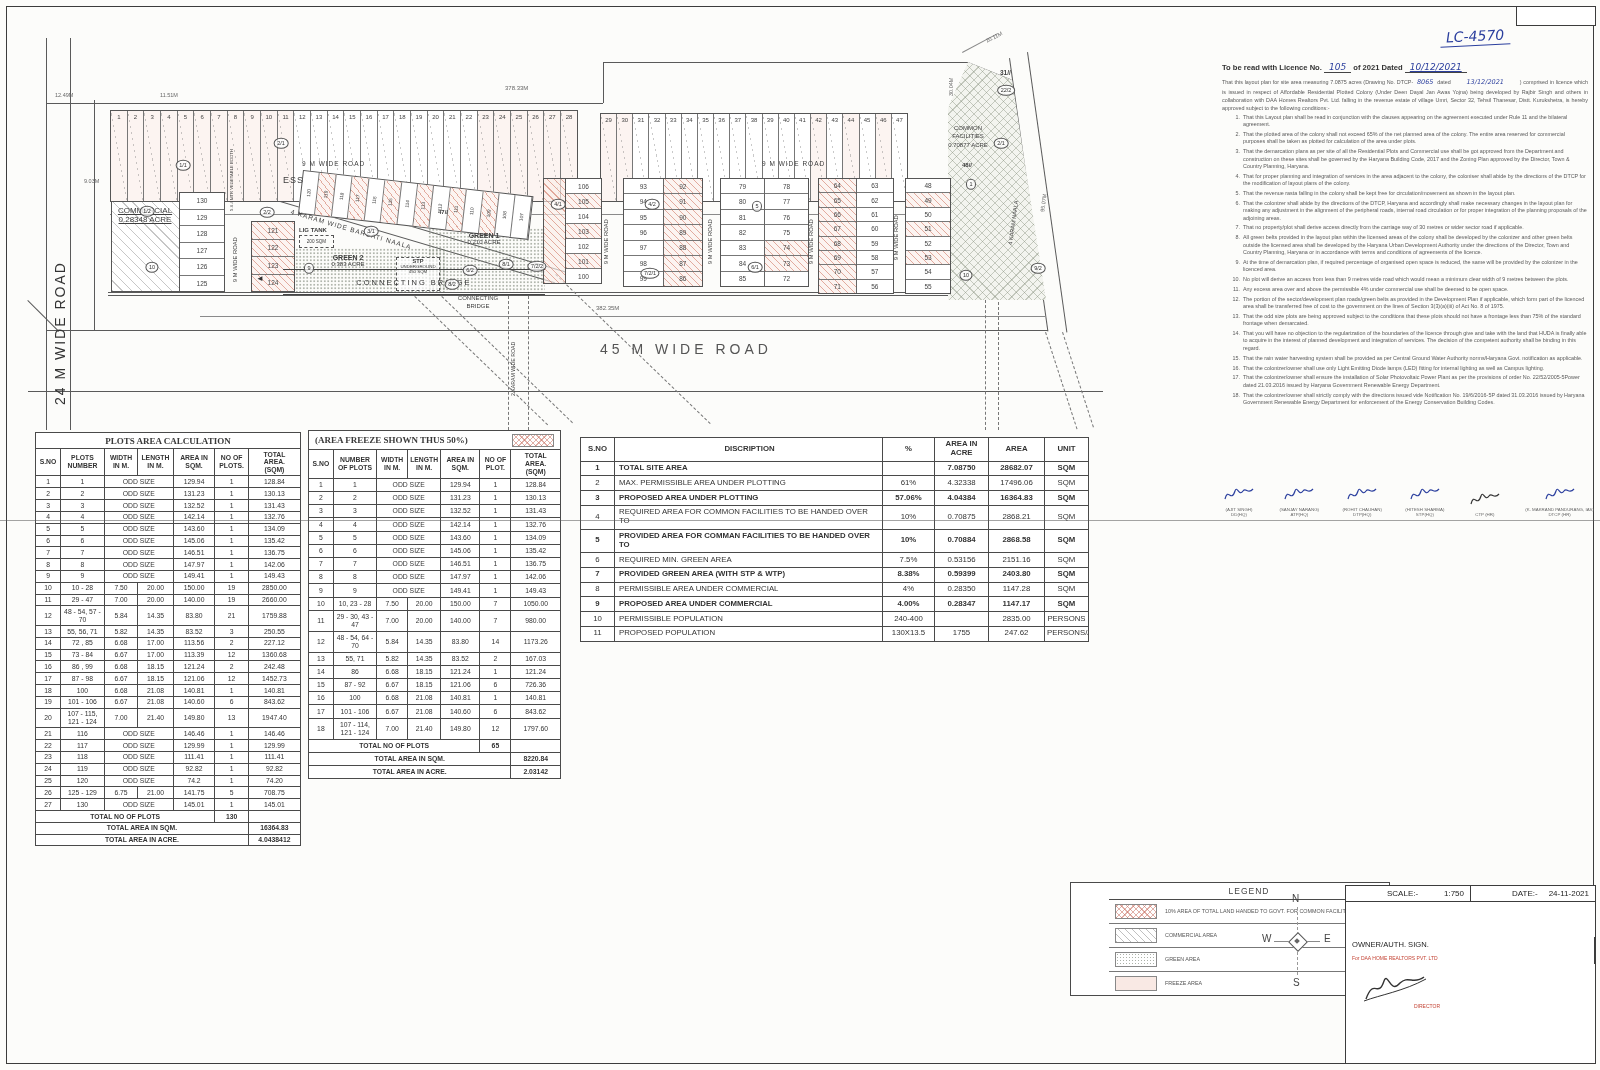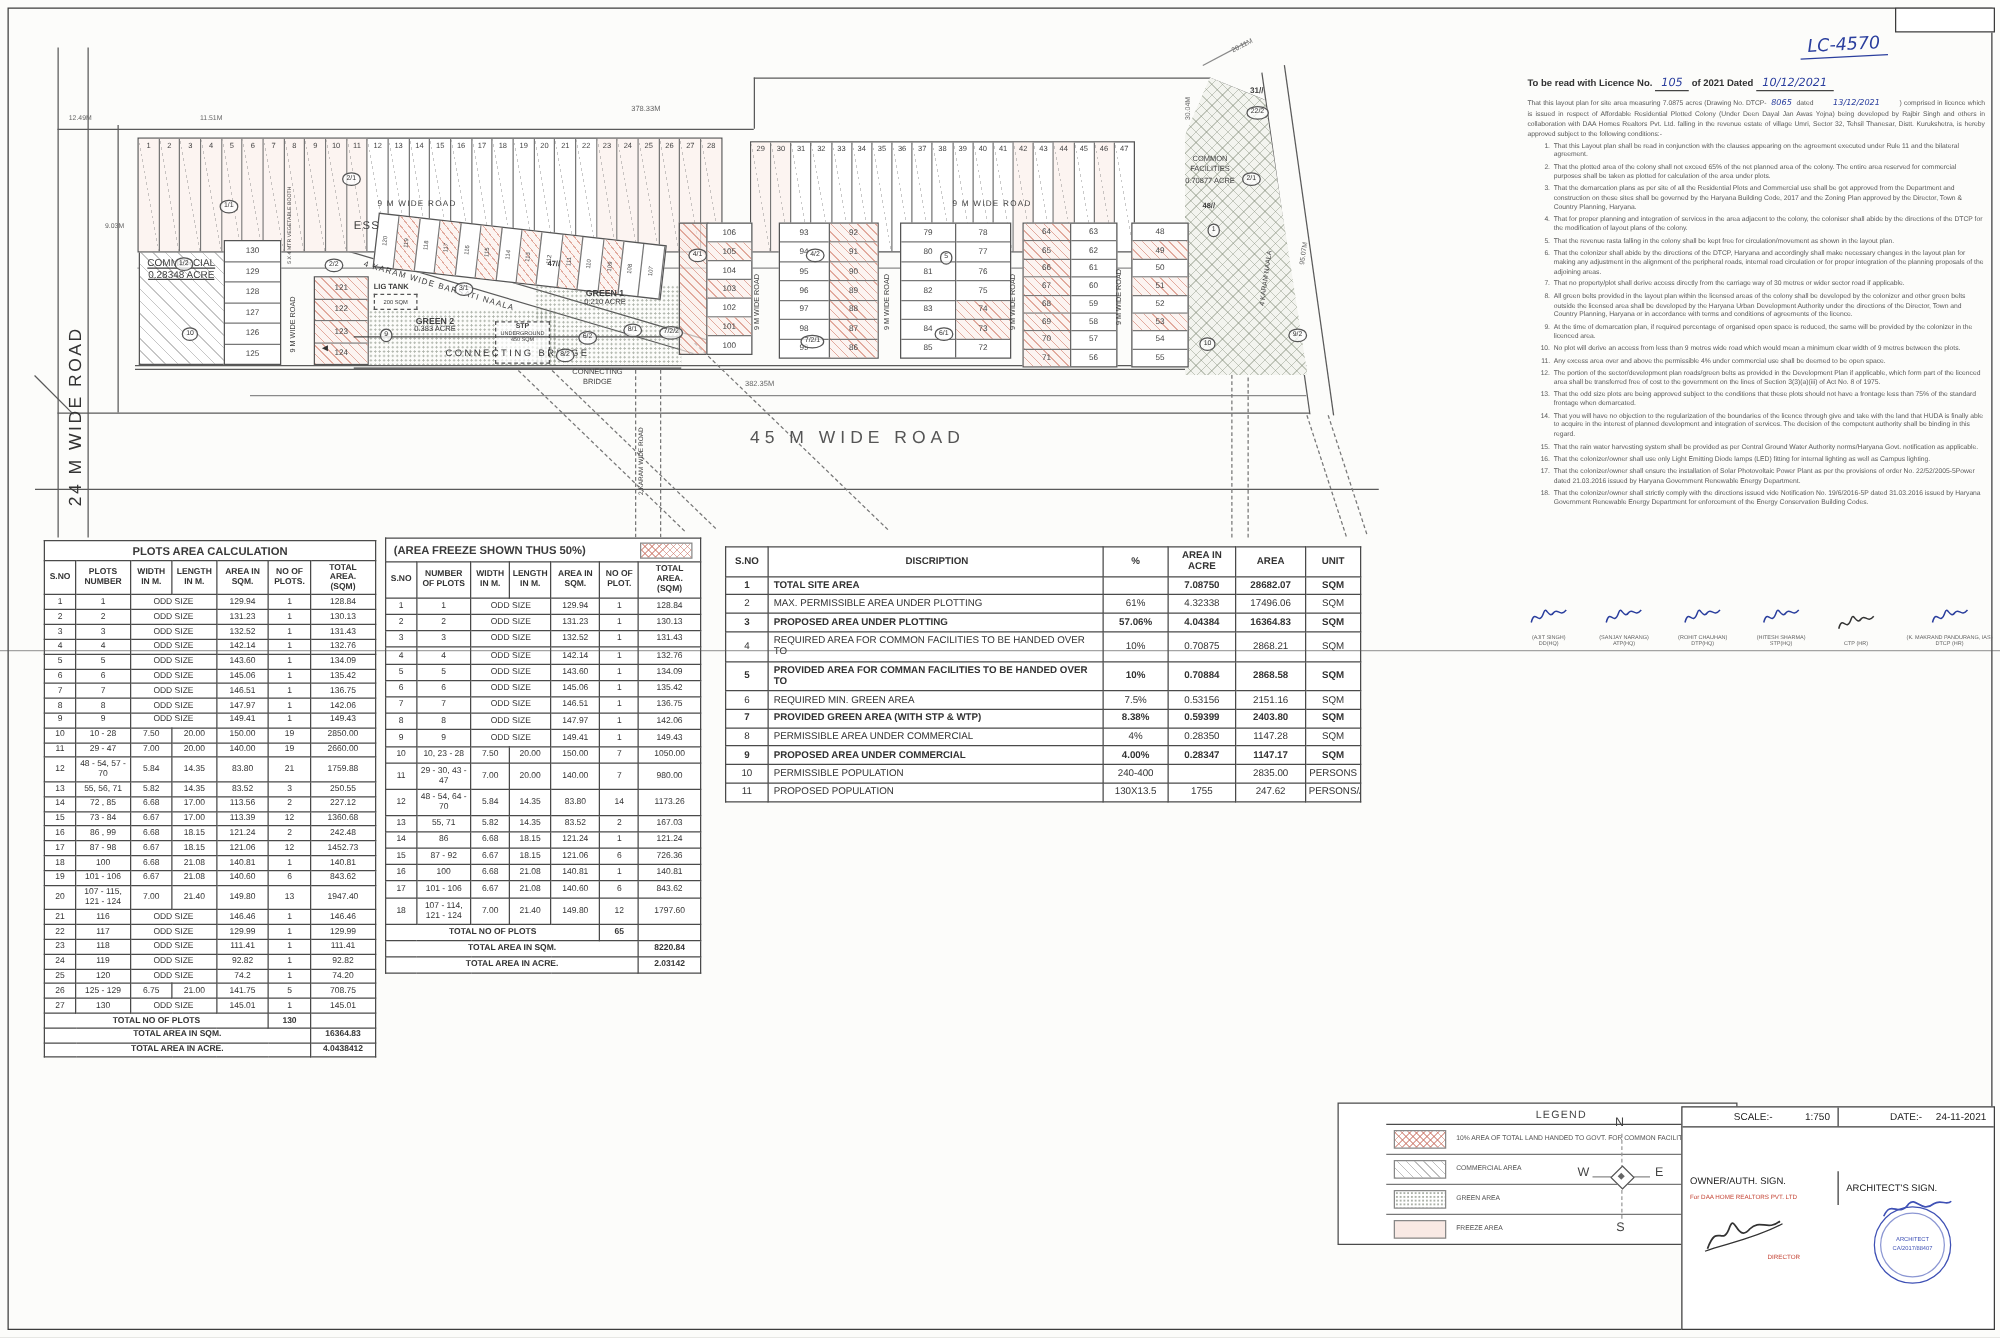--- a/index.html
+++ b/index.html
@@ -37,21 +37,21 @@
   .ess-strip{display:flex;border:1px solid #555;background:#fff;transform-origin:left top;}
   .ess-strip .cell{flex:1;border-right:.8px solid #777;display:flex;justify-content:center;align-items:center;}
   .ess-strip .cell span{writing-mode:vertical-rl;transform:rotate(180deg);font-size:4.8px;color:#444;}
   
   .lbl{position:absolute;color:#3d3d3d;white-space:nowrap;}
   .vert{writing-mode:vertical-rl;transform:rotate(180deg);}
   .circ{position:absolute;transform:translate(-50%,-50%);border:.9px solid #555;border-radius:50%;font-size:5.5px;line-height:1;padding:1.5px 2.5px;background:rgba(255,255,255,.75);color:#333;}
   .dim{position:absolute;font-size:5.5px;color:#666;white-space:nowrap;}
   
   .twrap{position:absolute;background:#fff;}
-  .ttitle{border:1px solid #4a4a4a;border-bottom:none;font-weight:700;text-align:center;font-size:9px;padding:2.5px 2px;background:#fff;display:flex;align-items:center;justify-content:center;}
+  .ttitle{border:1px solid #4a4a4a;border-bottom:none;font-weight:700;text-align:center;font-size:9px;padding:2.5px 2px;background:#fff;display:flex;align-items:center;justify-content:center;font-family:Liberation Serif, serif;}
   .twrap table{border-collapse:collapse;width:100%;table-layout:fixed;}
   .twrap td{border:.9px solid #4a4a4a;text-align:center;padding:1.5px 1px;font-size:6.8px;line-height:1.15;overflow:hidden;color:#333;}
   .twrap tr.head td{font-weight:700;white-space:pre-line;font-size:6.8px;}
   .twrap tr.tot td{font-weight:700;}
   .twrap tr.b td{font-weight:700;}
   #t2w td{padding:2.2px 1px;}
   #t3w td{font-size:7.8px;padding:2.4px 2px;}
   #t3w td:nth-child(2){text-align:left;padding-left:4px;}
   #t3w tr.head td:nth-child(2){text-align:center;}
   #t2w .ttitle{justify-content:space-between;padding:2.5px 6px;}
@@ -1246,21 +1246,21 @@
         </tbody>
     </table>
   </div>
 
   <div>
     <div class="lc-tag">LC-4570</div>
     <div class="lic-line" style="left:1222px;top:62px;">
       <span>To be read with Licence No.</span>
       <span class="hand" style="font-size:9px;">105</span>
       <span>of 2021  Dated</span>
-      <span class="hand" style="font-size:9px;">10/12/2021</span>
+      <span class="hand" style="font-size:9px;text-decoration:underline;">10/12/2021</span>
     </div>
     <div class="npara" style="left:1222px;top:78px;width:366px;">
       <span>That this layout plan for site area measuring 7.0875 acres (Drawing No. DTCP-</span>
       <span class="hand" style="border-bottom:none;padding:0 2px;font-size:6.5px;">8065</span>
       <span>dated</span>
       <span class="hand" style="border-bottom:none;padding:0 14px;font-size:6.5px;">13/12/2021</span>
       <span>) comprised in licence which is issued in respect of Affordable Residential Plotted Colony (Under Deen Dayal Jan Awas Yojna) being developed by Rajbir Singh and others in collaboration with DAA Homes Realtors Pvt. Ltd. falling in the revenue estate of village Umri, Sector 32, Tehsil Thanesar, Distt. Kurukshetra, is hereby approved subject to the following conditions:-</span>
     </div>
     <div class="conds" style="left:1230px;top:114px;width:358px;height:348px;">
         <div class="cond">
@@ -1405,27 +1405,17 @@
     <div class="tb-sign">
       <div class="tb-scell">
         <div>OWNER/AUTH. SIGN.</div>
         <div class="redtxt" style="font-size:5px;margin-top:6px;">For DAA HOME REALTORS PVT. LTD</div>
         <svg width="70" height="34" viewBox="0 0 70 34" style="position:absolute;left:14px;top:32px;">
           <path d="M6 30 C14 8, 18 30, 24 12 C28 2, 30 26, 40 14 C48 6, 54 16, 64 8" fill="none" stroke="#333" stroke-width="1.4"></path>
           <path d="M4 32 C20 26, 44 22, 66 10" fill="none" stroke="#333" stroke-width="1"></path>
         </svg>
         <div class="redtxt" style="font-size:5px;position:absolute;left:68px;top:66px;">DIRECTOR</div>
       </div>
-      <div class="tb-scell">
-        <div>ARCHITECT'S SIGN.</div>
-        <div class="stamp">
-          <div>ARCHITECT</div>
-          <div>CA/2017/88407</div>
-        </div>
-        <svg width="60" height="24" viewBox="0 0 60 24" style="position:absolute;left:32px;top:12px;">
-          <path d="M4 18 C10 4, 16 20, 24 8 C30 2, 34 16, 44 8 C50 4, 54 10, 58 6" fill="none" stroke="#3f51b5" stroke-width="1.3"></path>
-        </svg>
-      </div>
     </div>
   </div>
 
   <div class="fold"></div>
 </div>
 
 </body></html>

